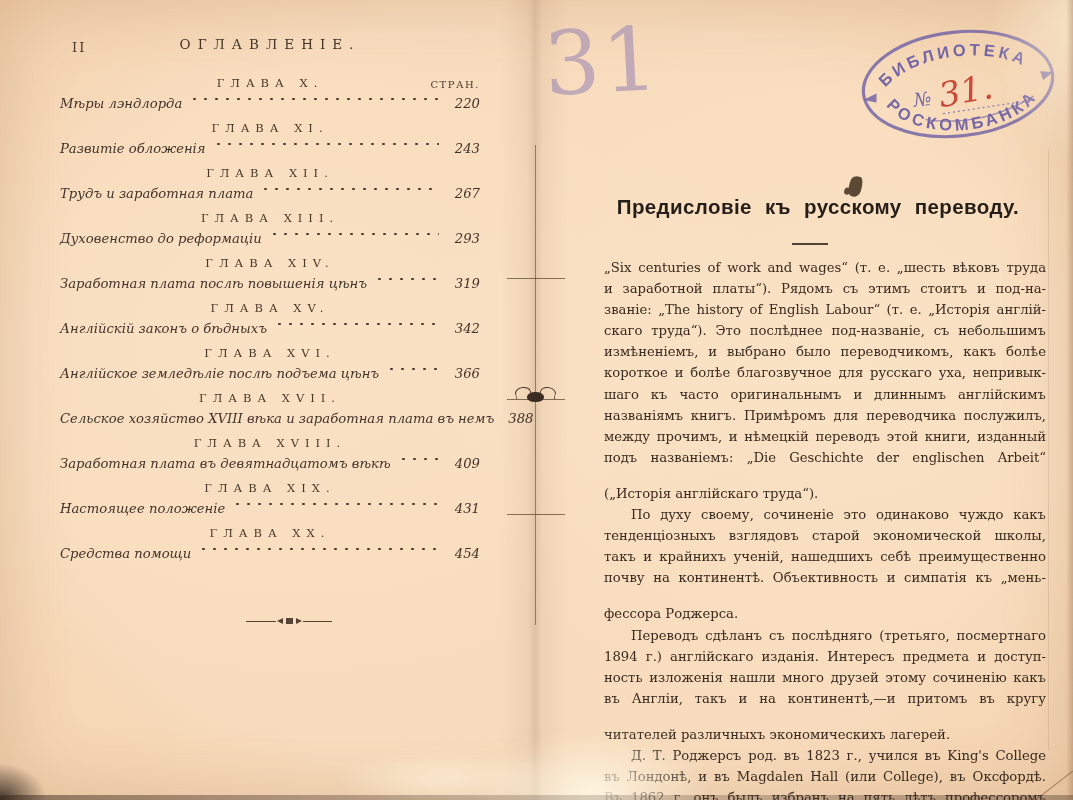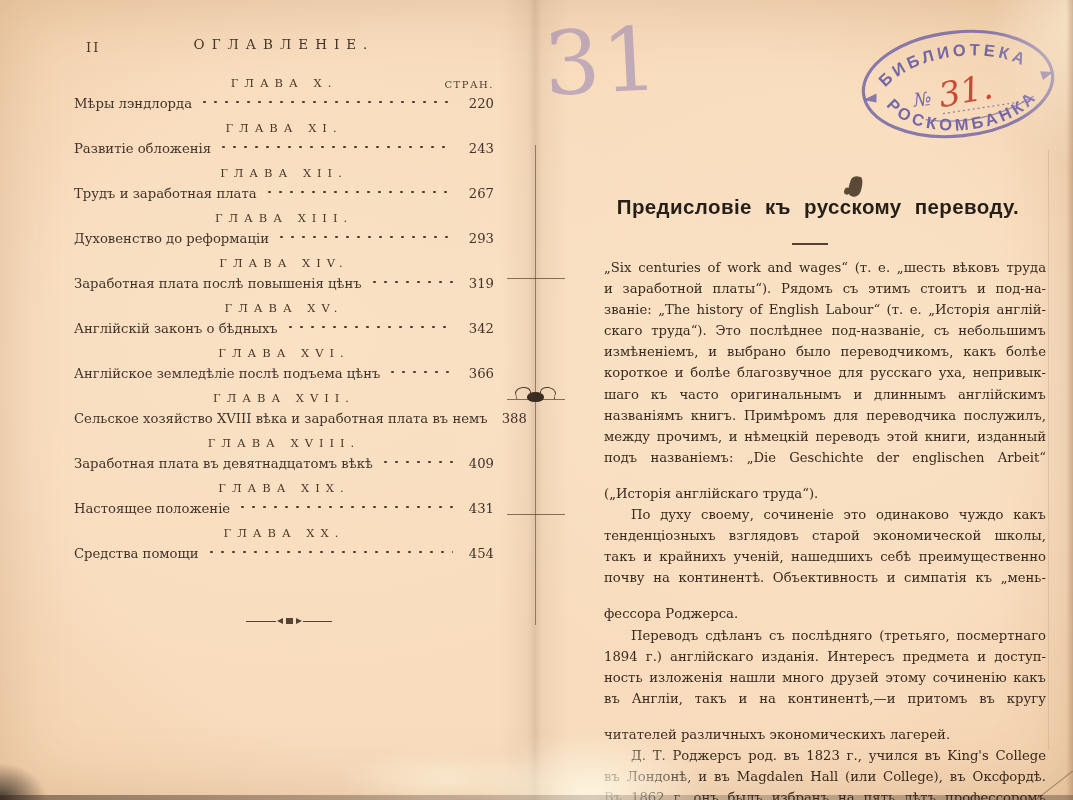--- a/index.html
+++ b/index.html
@@ -30,27 +30,27 @@
   .wear{position:absolute;pointer-events:none;filter:blur(7px);}
   .wear-bottom-center{left:470px;top:730px;width:240px;height:80px;background:radial-gradient(ellipse at 50% 80%, rgba(255,248,228,.95), rgba(255,248,228,0) 70%);}
   .wear-bottom-leftpage{left:340px;top:752px;width:210px;height:55px;background:radial-gradient(ellipse, rgba(253,242,218,.7), rgba(253,242,218,0) 75%);}
   .wear-top-right{left:995px;top:-10px;width:90px;height:170px;background:radial-gradient(ellipse at 90% 20%, rgba(253,240,216,.7), rgba(253,240,216,0) 75%);}
   .corner-bl{position:absolute;left:0;bottom:0;width:46px;height:36px;background:radial-gradient(ellipse at 0% 100%, rgba(35,28,22,.85), rgba(35,28,22,0) 72%);}
   .edge-bottom{position:absolute;left:0;bottom:0;width:100%;height:5px;background:linear-gradient(90deg, rgba(55,38,28,.5), rgba(55,38,28,.18) 55%, rgba(55,38,28,.35));}
   .edge-right{position:absolute;right:0;top:0;width:7px;height:100%;background:linear-gradient(270deg, rgba(120,78,45,.28), rgba(120,78,45,0));}
   .corner-br-line{position:absolute;right:-6px;bottom:10px;width:60px;height:1px;background:rgba(90,60,35,.5);transform:rotate(-38deg);}
   .crease-right{position:absolute;left:1048px;top:150px;width:1px;height:600px;background:rgba(80,55,35,.12);}
   
-  .toc-wrap{position:absolute;left:74px;top:36px;width:420px;color:#453528;}
+  .toc-wrap{position:absolute;left:60px;top:36px;width:420px;color:#453528;}
   .folio{position:absolute;left:12px;top:4px;font-size:13px;letter-spacing:2px;color:#4a3a2d;}
   .toc-header{text-align:center;font-size:13.5px;letter-spacing:7px;color:#443527;}
   .toc-body{position:relative;margin-top:24px;}
   .stran-label{position:absolute;right:0;top:3px;font-size:10px;letter-spacing:1.5px;color:#4a3a2d;}
   .chapter-heading{text-align:center;font-size:11.5px;letter-spacing:6px;color:#483828;margin:10px 0 6px 0;}
-  .toc-row{display:flex;align-items:center;margin:0 0 8px 0;}
+  .toc-row{display:flex;align-items:flex-start;margin:0 0 8px 0;font-style:italic;}
   .toc-title{font-size:13.2px;color:#41332a;white-space:nowrap;}
   .leader{flex:1;height:5px;margin:0 7px 3px 7px;
     background-image:radial-gradient(circle, #4a3a2d 1.05px, rgba(0,0,0,0) 1.35px);
     background-size:11px 4px;background-repeat:repeat-x;background-position:0 50%;}
   .toc-page{width:34px;text-align:right;font-size:13.2px;color:#41332a;}
   .ornament{position:absolute;left:246px;top:617px;width:86px;height:8px;display:flex;align-items:center;}
   .orn-line{flex:1;height:1px;background:#554434;}
   .orn-arrow-l{width:0;height:0;border-top:3px solid transparent;border-bottom:3px solid transparent;border-right:6px solid #554434;margin:0 1px;}
   .orn-arrow-r{width:0;height:0;border-top:3px solid transparent;border-bottom:3px solid transparent;border-left:6px solid #554434;margin:0 1px;}
   .orn-square{width:7px;height:6px;background:#554434;margin:0 2px;}

